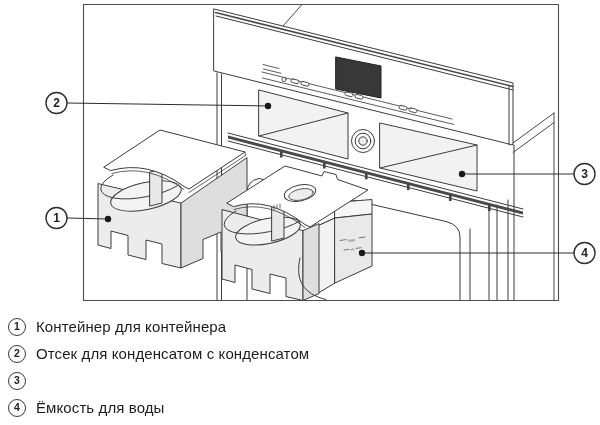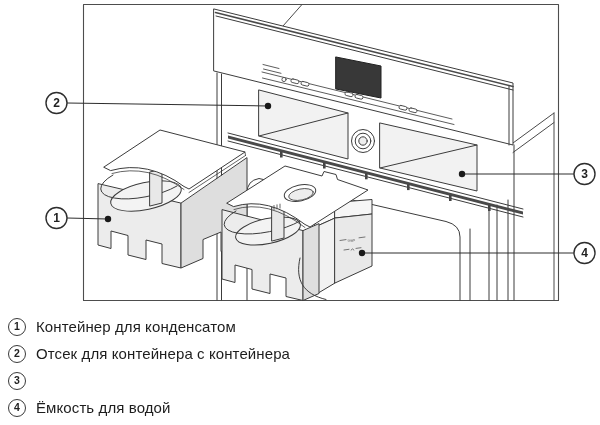--- a/index.html
+++ b/index.html
@@ -184,28 +184,28 @@
           <circle cx="584.5" cy="253" r="10.5" fill="#ffffff" stroke-width="1.4"></circle>
           <text x="584.5" y="257.3" text-anchor="middle" class="callout-num" stroke="none">4</text>
         </g>
       </g>
     </svg>
   </div>
 
   <div class="legend">
     <div class="legend-row">
       <span class="badge">1</span>
-      <span class="legend-text">Контейнер для конденсатом</span>
+      <span class="legend-text">Контейнер для контейнера</span>
     </div>
     <div class="legend-row">
       <span class="badge">2</span>
-      <span class="legend-text">Отсек для контейнера с контейнера</span>
+      <span class="legend-text">Отсек для конденсатом с конденсатом</span>
     </div>
     <div class="legend-row">
       <span class="badge">3</span>
     </div>
     <div class="legend-row">
       <span class="badge">4</span>
-      <span class="legend-text">Ёмкость для водой</span>
+      <span class="legend-text">Ёмкость для воды</span>
     </div>
   </div>
 
 </div>
 
 </body></html>

